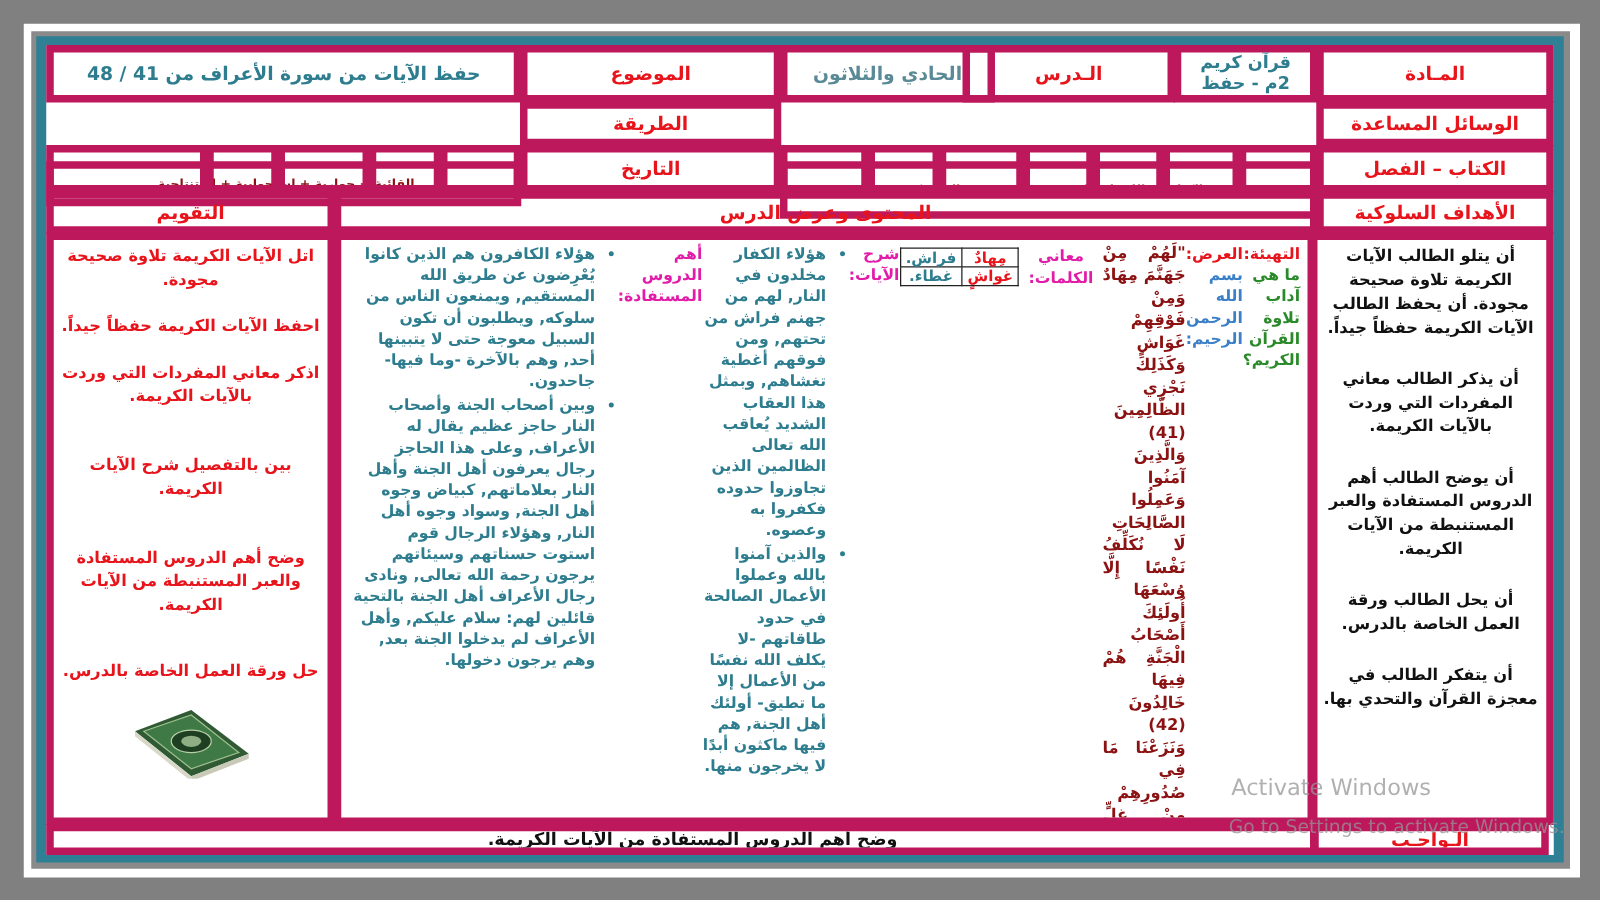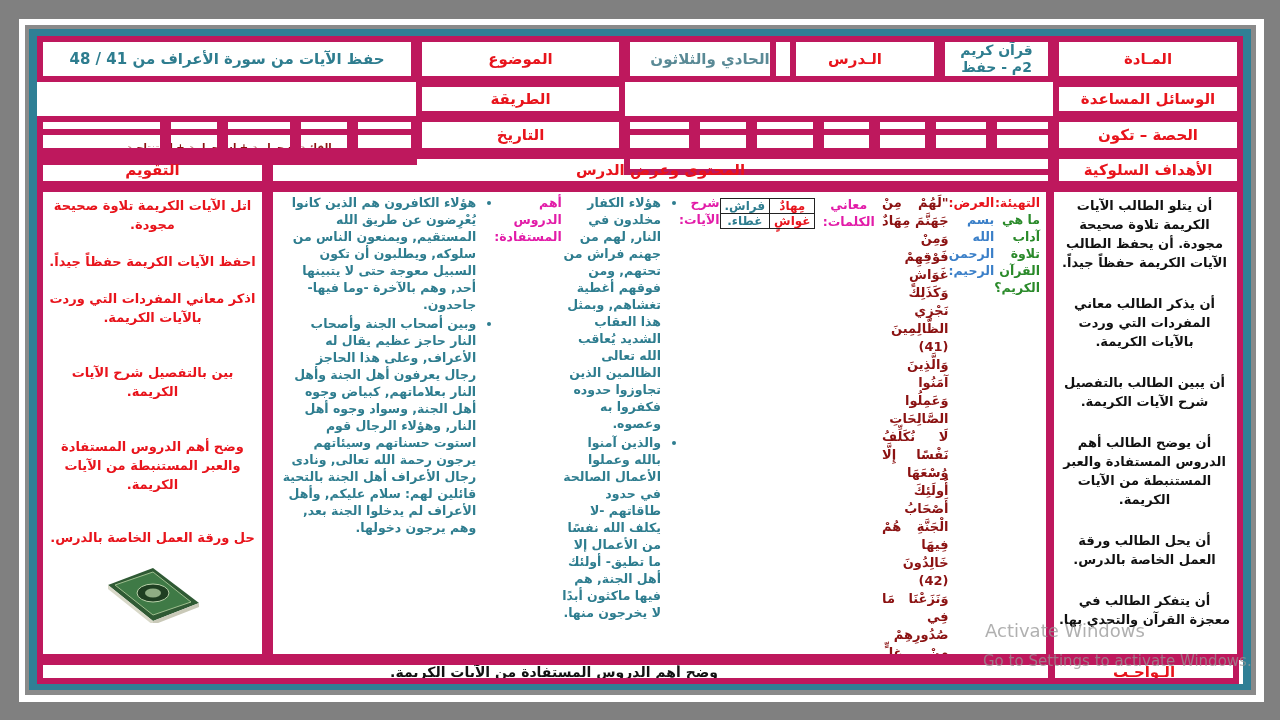--- a/index.html
+++ b/index.html
@@ -47,21 +47,21 @@
   <div class="cell red label" style="right:303px;top:0;width:170px;height:46px;">الـدرس</div>
   <div class="cell val-teal" style="right:447px;top:0;width:172px;height:46px;color:#5a8a96;">الحادي والثلاثون</div>
   <div class="cell red label" style="right:618px;top:0;width:209px;height:46px;">الموضوع</div>
   <div class="cell val-teal" style="right:826px;top:0;width:380px;height:46px;">حفظ الآيات من سورة الأعراف من 41 / 48</div>
 
   <div class="cell red label" style="right:0;top:45px;width:190px;height:36px;">الوسائل المساعدة</div>
   <div class="cell val-dark" style="right:189px;top:45px;width:430px;height:46px;">الكتاب + اللوحات الورقية + السبورة + البروجكتور</div>
   <div class="cell red label" style="right:618px;top:45px;width:209px;height:36px;">الطريقة</div>
   <div class="cell val-dark" style="right:826px;top:45px;width:380px;height:36px;">القائية + حوارية + استجوابية + استنتاجية.</div>
 
-  <div class="cell red label" style="right:0;top:80px;width:190px;height:38px;">الحصة – تكون</div>
+  <div class="cell red label" style="right:0;top:80px;width:190px;height:38px;">الكتاب – الفصل</div>
   <div class="cell" style="right:189px;top:80px;width:63px;height:38px;"></div>
   <div class="cell" style="right:251px;top:80px;width:62px;height:38px;"></div>
   <div class="cell" style="right:312px;top:80px;width:57px;height:38px;"></div>
   <div class="cell" style="right:368px;top:80px;width:57px;height:38px;"></div>
   <div class="cell" style="right:424px;top:80px;width:68px;height:38px;"></div>
   <div class="cell" style="right:491px;top:80px;width:58px;height:38px;"></div>
   <div class="cell" style="right:548px;top:80px;width:71px;height:38px;"></div>
   <div class="cell red label" style="right:618px;top:80px;width:209px;height:38px;">التاريخ</div>
   <div class="cell" style="right:826px;top:80px;width:65px;height:38px;"></div>
   <div class="cell" style="right:890px;top:80px;width:58px;height:38px;"></div>
@@ -69,21 +69,20 @@
   <div class="cell" style="right:1020px;top:80px;width:58px;height:38px;"></div>
   <div class="cell" style="right:1077px;top:80px;width:129px;height:38px;"></div>
 
   <div class="cell red label" style="right:0;top:117px;width:190px;height:34px;">الأهداف السلوكية</div>
   <div class="cell red label" style="right:189px;top:117px;width:787px;height:34px;">المحتوى وعرض الدرس</div>
   <div class="cell red label" style="right:975px;top:117px;width:231px;height:34px;">التقويم</div>
 
   <div class="cell col-text black" style="right:0;top:150px;width:197px;height:474px;">
     <p style="margin-bottom:22px;">أن يتلو الطالب الآيات الكريمة تلاوة صحيحة مجودة. أن يحفظ الطالب الآيات الكريمة حفظاً جيداً.</p>
     <p style="margin-bottom:22px;">أن يذكر الطالب معاني المفردات التي وردت بالآيات الكريمة.</p>
-    <p style="margin-bottom:22px;">أن يبين الطالب بالتفصيل شرح الآيات الكريمة.</p>
     <p style="margin-bottom:22px;">أن يوضح الطالب أهم الدروس المستفادة والعبر المستنبطة من الآيات الكريمة.</p>
     <p style="margin-bottom:22px;">أن يحل الطالب ورقة العمل الخاصة بالدرس.</p>
     <p>أن يتفكر الطالب في معجزة القرآن والتحدي بها.</p>
   </div>
 
   <div class="cell middle" style="right:189px;top:150px;width:787px;height:474px;">
     <div>
       <span class="pink" style="color:#e8141c;">التهيئة:</span>
       <span class="green">ما هي آداب تلاوة القرآن الكريم؟</span>
     </div>

